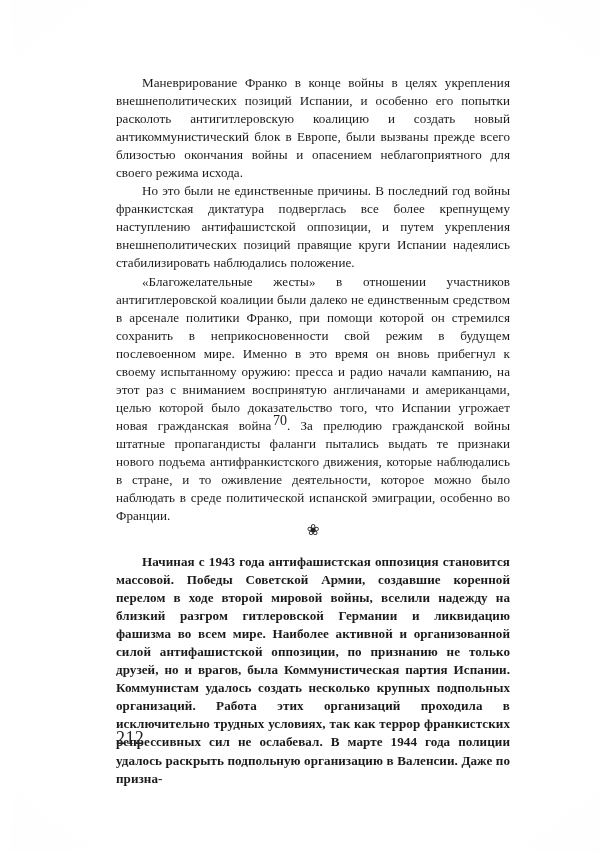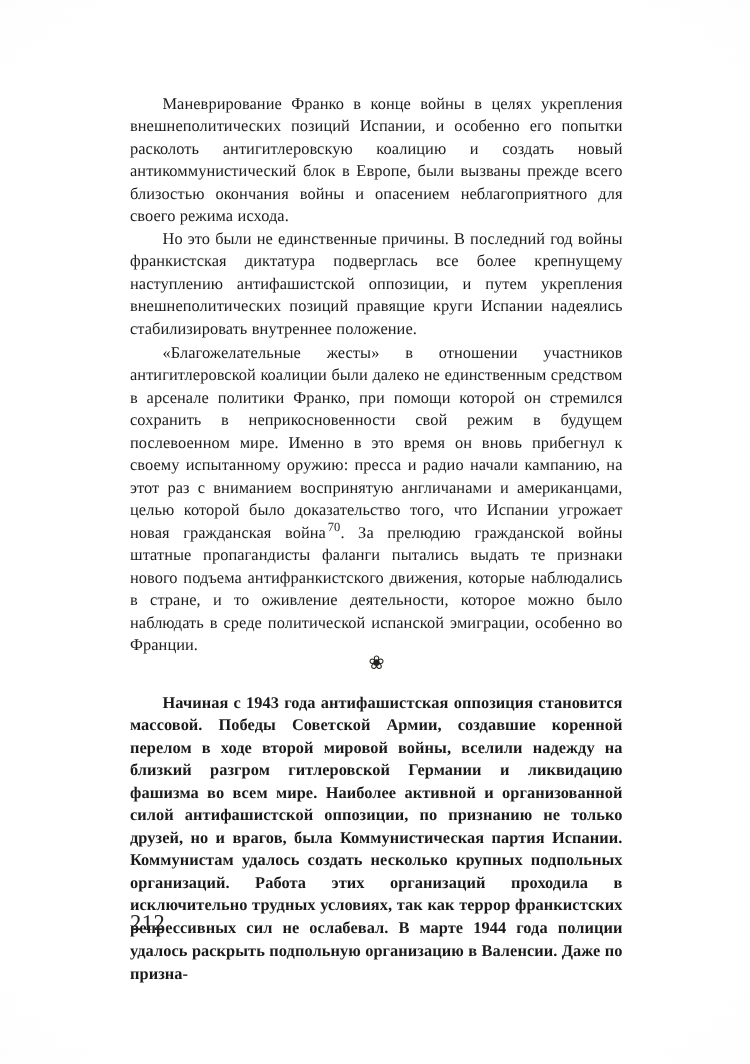--- a/index.html
+++ b/index.html
@@ -17,20 +17,21 @@
     position: relative;
   }
 
   
   #page-sheet {
     position: absolute;
     inset: 0;
     background: #fefefe;
     background-image:
       radial-gradient(ellipse 120% 90% at 50% 50%, #ffffff 60%, #fbfbfa 86%, #f6f5f3 100%);
+    margin-left: 12px;
   }
 
   
   #grain {
     position: absolute;
     inset: 0;
     pointer-events: none;
     opacity: .35;
     background-image:
       repeating-linear-gradient(0deg, rgba(0,0,0,.012) 0px, rgba(0,0,0,0) 1px, rgba(0,0,0,0) 3px),
@@ -50,21 +51,21 @@
     font-size: 13.1px;
     line-height: 18.05px;
     text-align: justify;
     text-indent: 26px;
     letter-spacing: .05px;
     word-spacing: .2px;
     -webkit-font-smoothing: none;
   }
 
   sup.fn {
-    font-size: 10px;
+    font-size: 14px;
     vertical-align: super;
     line-height: 0;
     margin-left: 1.5px;
     font-family: Liberation Serif, serif;
   }
 
   
   #ornament-row {
     position: absolute;
     left: 104px;
@@ -108,21 +109,21 @@
 </style>
 </head>
 <body>
 
 <div id="page-sheet">
 
   <div id="text-block">
 
     <p class="para">Маневрирование Франко в конце войны в целях укрепления внешнеполитических позиций Испании, и особенно его попытки расколоть антигитлеровскую коалицию и создать новый антикоммунистический блок в Европе, были вызваны прежде всего близостью окончания войны и опасением неблагоприятного для своего режима исхода.</p>
 
-    <p class="para">Но это были не единственные причины. В последний год войны франкистская диктатура подверглась все более крепнущему наступлению антифашистской оппозиции, и путем укрепления внешнеполитических позиций правящие круги Испании надеялись стабилизировать внутреннее положение.</p>
+    <p class="para">Но это были не единственные причины. В последний год войны франкистская диктатура подверглась все более крепнущему наступлению антифашистской оппозиции, и путем укрепления внешнеполитических позиций правящие круги Испании надеялись стабилизировать наблюдались положение.</p>
 
     <p class="para"><span>«Благожелательные жесты» в отношении участников антигитлеровской коалиции были далеко  не единственным средством в арсенале политики Франко, при помощи которой он стремился сохранить  в  неприкосновенности свой режим в будущем послевоенном мире. Именно в это время он вновь прибегнул к своему испытанному оружию: пресса и радио начали кампанию, на этот раз с вниманием воспринятую англичанами и американцами, целью которой было доказательство того,  что  Испании  угрожает новая гражданская война</span><sup class="fn">70</sup><span>. За прелюдию гражданской войны штатные пропагандисты фаланги пытались выдать те признаки нового подъема антифранкистского движения, которые наблюдались в стране, и то оживление деятельности, которое можно было наблюдать в среде политической испанской эмиграции, особенно во Франции.</span></p>
 
   </div>
 
   <div id="ornament-row">
     <span id="ornament-glyph">❀</span>
   </div>
 
   <div id="text-block-lower">

